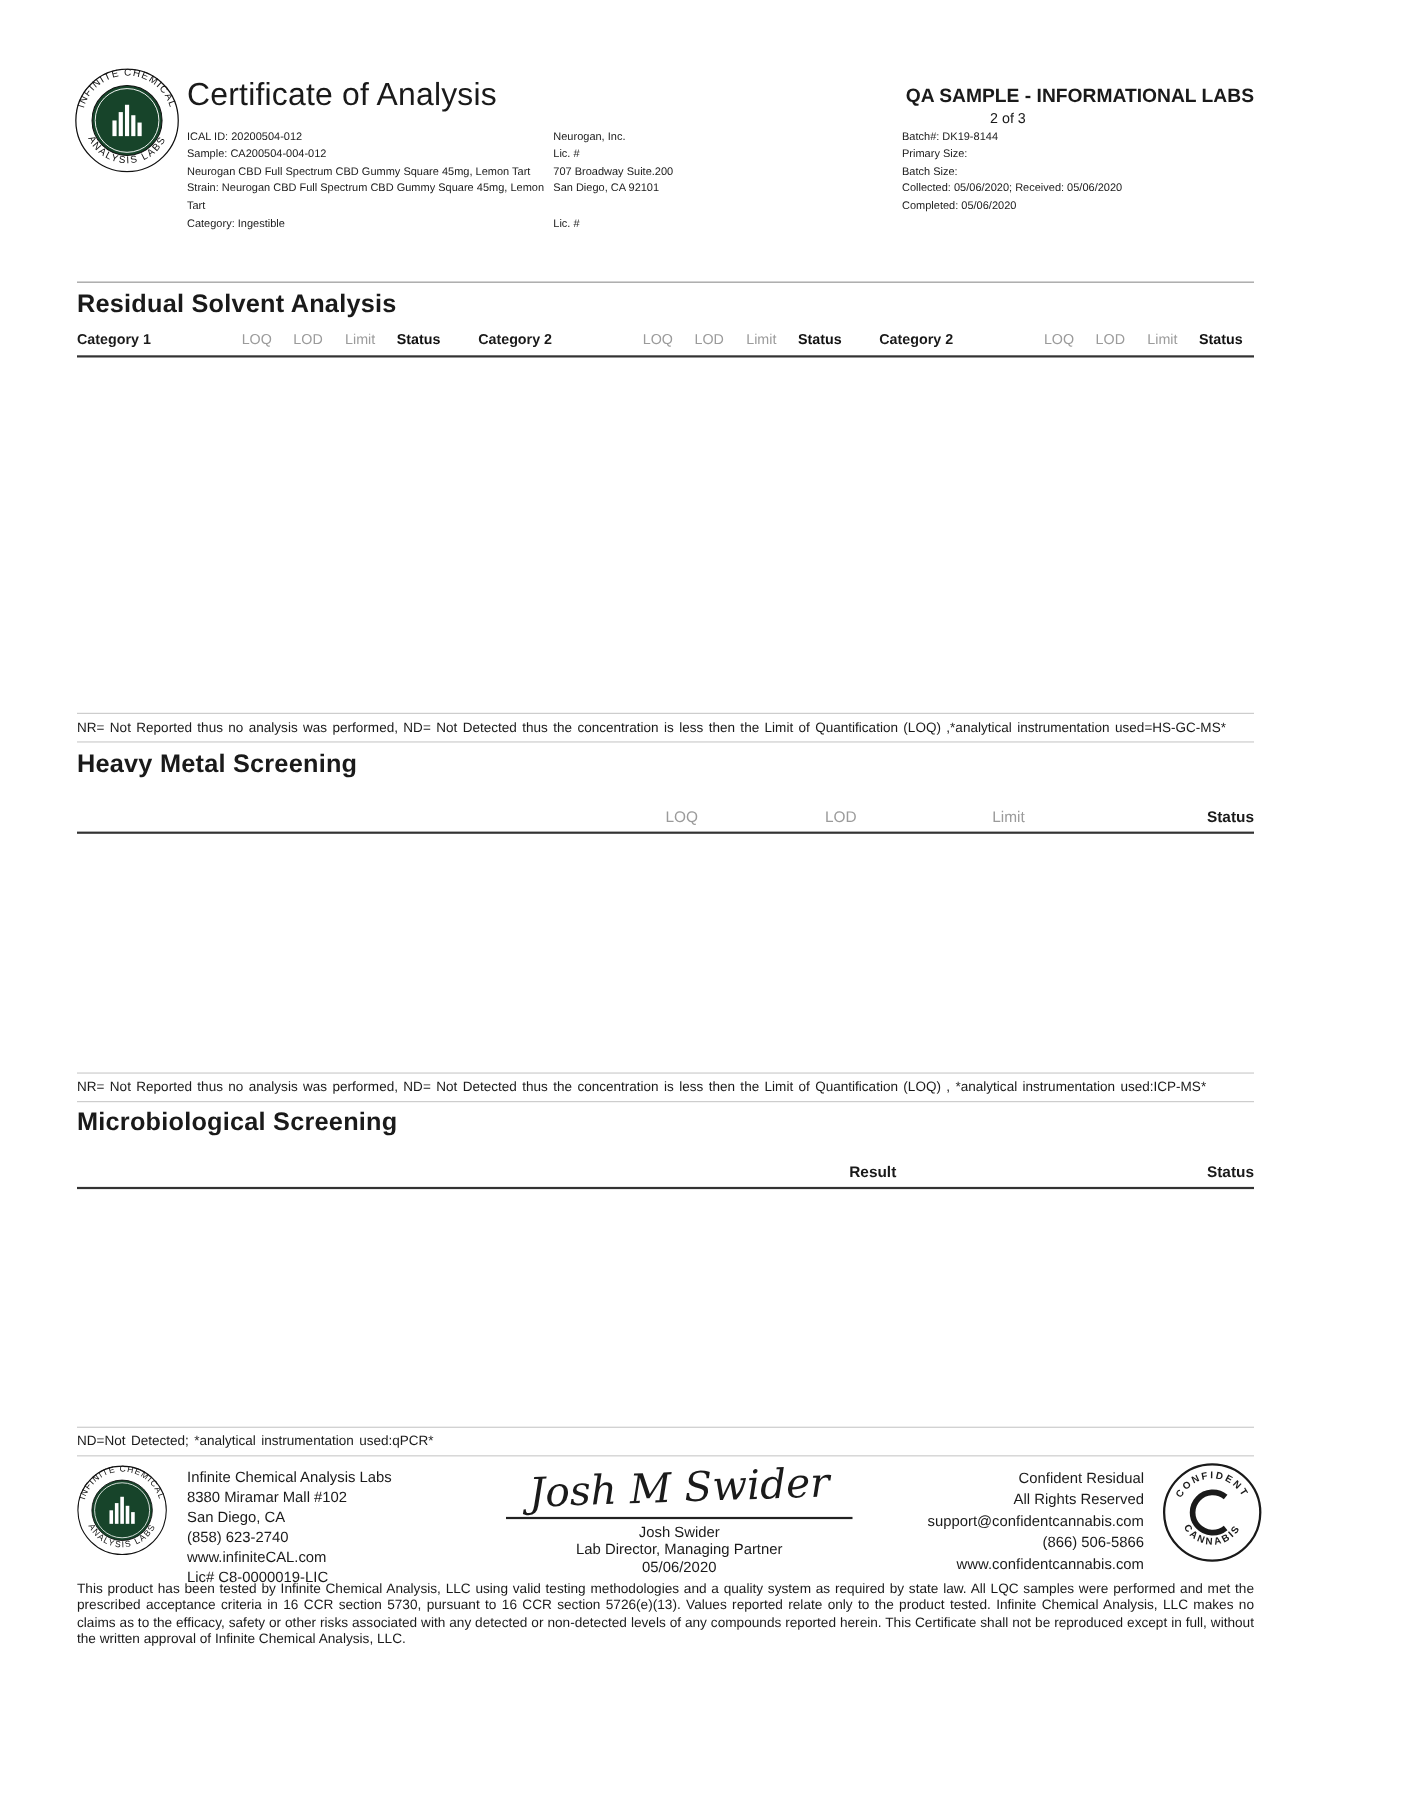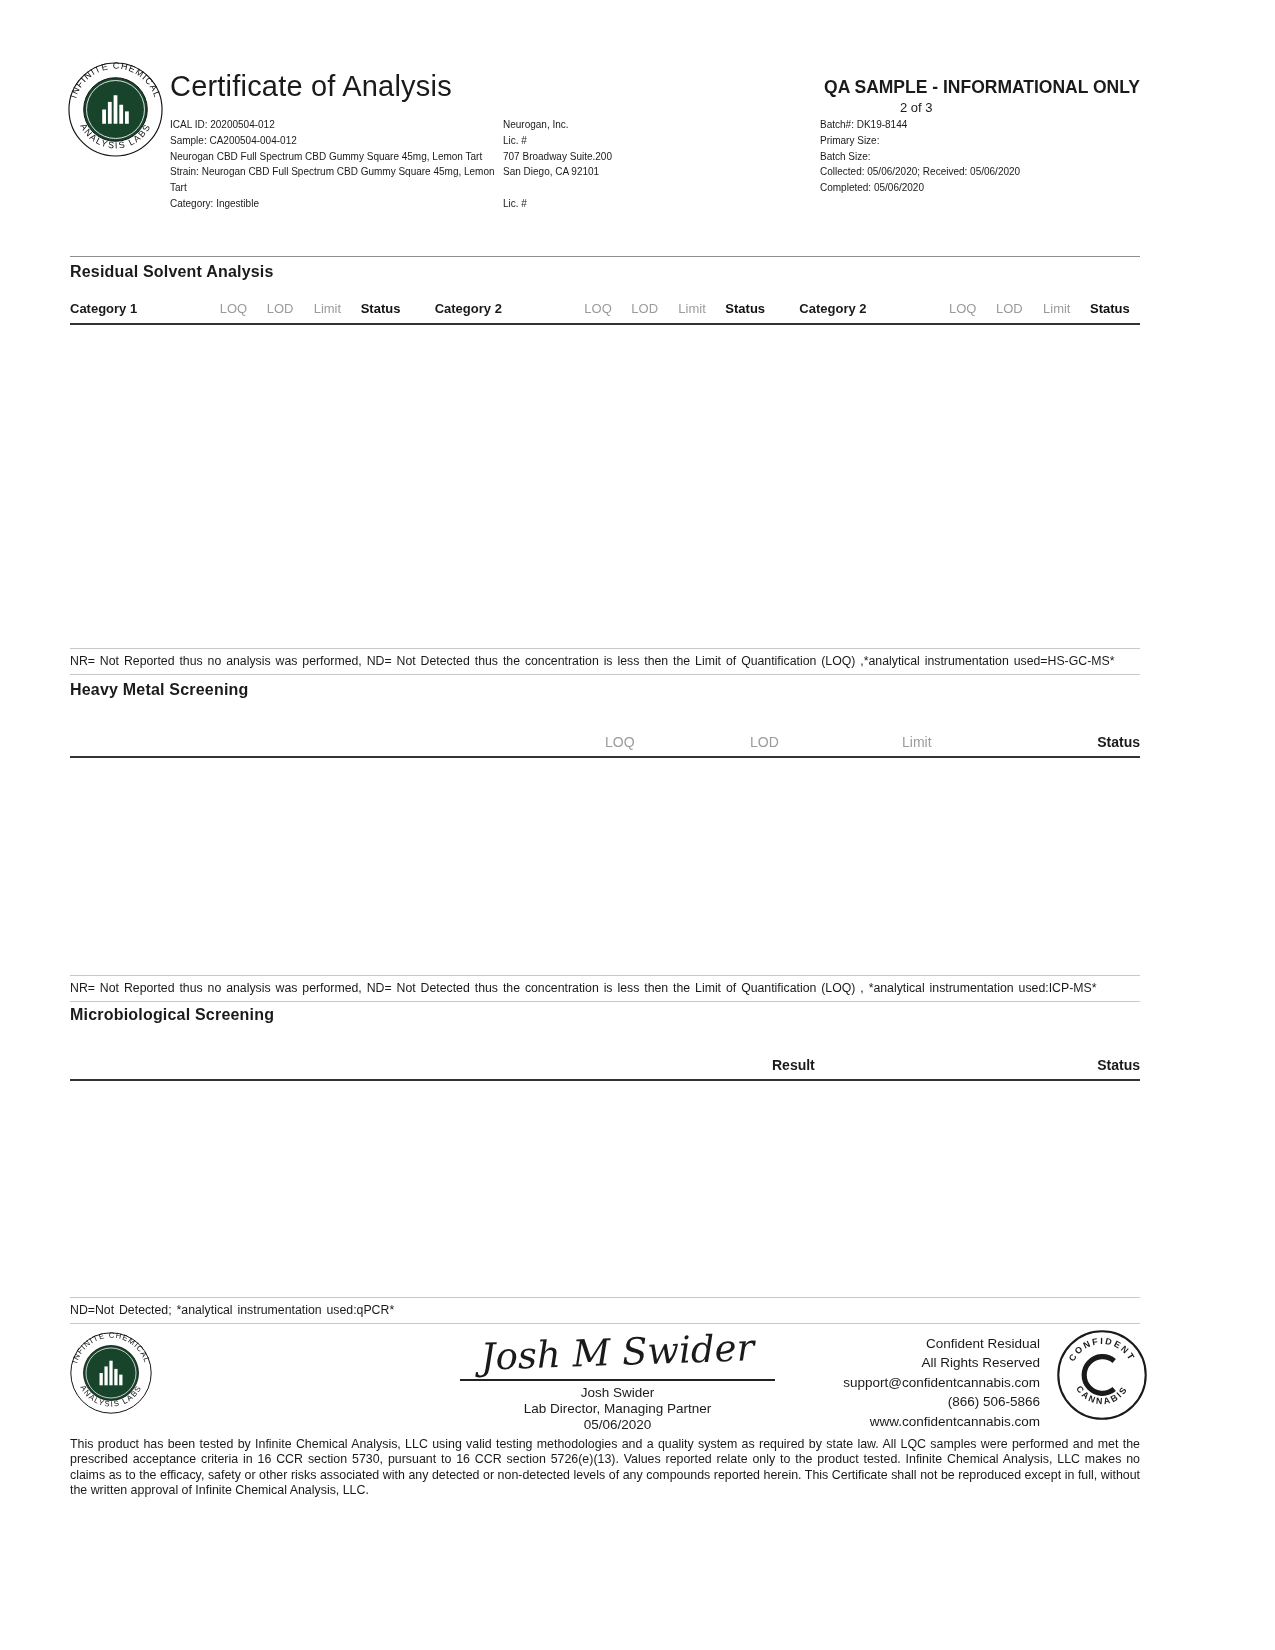--- a/index.html
+++ b/index.html
@@ -16,21 +16,21 @@
 
   .info { top:117px; font-size:10px; line-height:15.8px; }
   #info-sample { left:170px; width:333px; }
   #info-client { left:503px; width:317px; }
   #info-batch  { left:820px; width:322px; }
   .spacer-line { height:15.8px; }
 
   #divider-top { left:70px; right:135px; top:256px; border-top:1px solid #8e8e8e; }
 
   
-  .section-title { left:70px; font-size:16px; font-weight:bold; letter-spacing:.2px; }
+  .section-title { left:70px; font-size:23px; font-weight:bold; letter-spacing:.2px; }
   #rs-title { top:263px; }
   #hm-title { top:681px; }
   #mb-title { top:1006px; }
 
   
   #rs-head { left:70px; right:135px; top:301px; display:flex; gap:24px;
              font-size:13px; padding-bottom:7px; border-bottom:2px solid #333; }
   .rs-group { flex:1; display:flex; align-items:baseline; }
   .rs-group .cat { flex:1; font-weight:bold; }
   .hcell { width:47px; color:#9b9b9b; }
@@ -102,21 +102,21 @@
       <text font-size="9.5" letter-spacing="1.2" fill="#111111">
         <textPath href="#arcT1" startOffset="50%" text-anchor="middle">INFINITE CHEMICAL</textPath>
       </text>
       <text font-size="9.5" letter-spacing="1.6" fill="#111111">
         <textPath href="#arcB1" startOffset="50%" text-anchor="middle">ANALYSIS LABS</textPath>
       </text>
     </svg>
   </div>
 
   <h1 class="abs" id="title" style="font-weight:normal;">Certificate of Analysis</h1>
-  <div class="abs" id="qa-label">QA SAMPLE - INFORMATIONAL ONLY</div>
+  <div class="abs" id="qa-label">QA SAMPLE - INFORMATIONAL LABS</div>
   <div class="abs" id="page-number">2 of 3</div>
 
   <div class="abs info" id="info-sample">
     <div>ICAL ID: 20200504-012</div>
     <div>Sample: CA200504-004-012</div>
     <div>Neurogan CBD Full Spectrum CBD Gummy Square 45mg, Lemon Tart</div>
     <div>Strain: Neurogan CBD Full Spectrum CBD Gummy Square 45mg, Lemon Tart</div>
     <div>Category: Ingestible</div>
   </div>
 
@@ -211,20 +211,28 @@
       </g>
       <text font-size="9.5" letter-spacing="1.2" fill="#111111">
         <textPath href="#arcT2" startOffset="50%" text-anchor="middle">INFINITE CHEMICAL</textPath>
       </text>
       <text font-size="9.5" letter-spacing="1.6" fill="#111111">
         <textPath href="#arcB2" startOffset="50%" text-anchor="middle">ANALYSIS LABS</textPath>
       </text>
     </svg>
   </div>
 
+  <div class="abs" id="lab-info">
+    <div>Infinite Chemical Analysis Labs</div>
+    <div>8380 Miramar Mall #102</div>
+    <div>San Diego, CA</div>
+    <div>(858) 623-2740</div>
+    <div>www.infiniteCAL.com</div>
+    <div>Lic# C8-0000019-LIC</div>
+  </div>
 
   <div class="abs" id="sig-block">
     <div id="sig-script">Josh M Swider</div>
     <div id="sig-line"></div>
     <div class="sig-meta">Josh Swider</div>
     <div class="sig-meta">Lab Director, Managing Partner</div>
     <div class="sig-meta">05/06/2020</div>
   </div>
 
   <div class="abs" id="cc-info">

